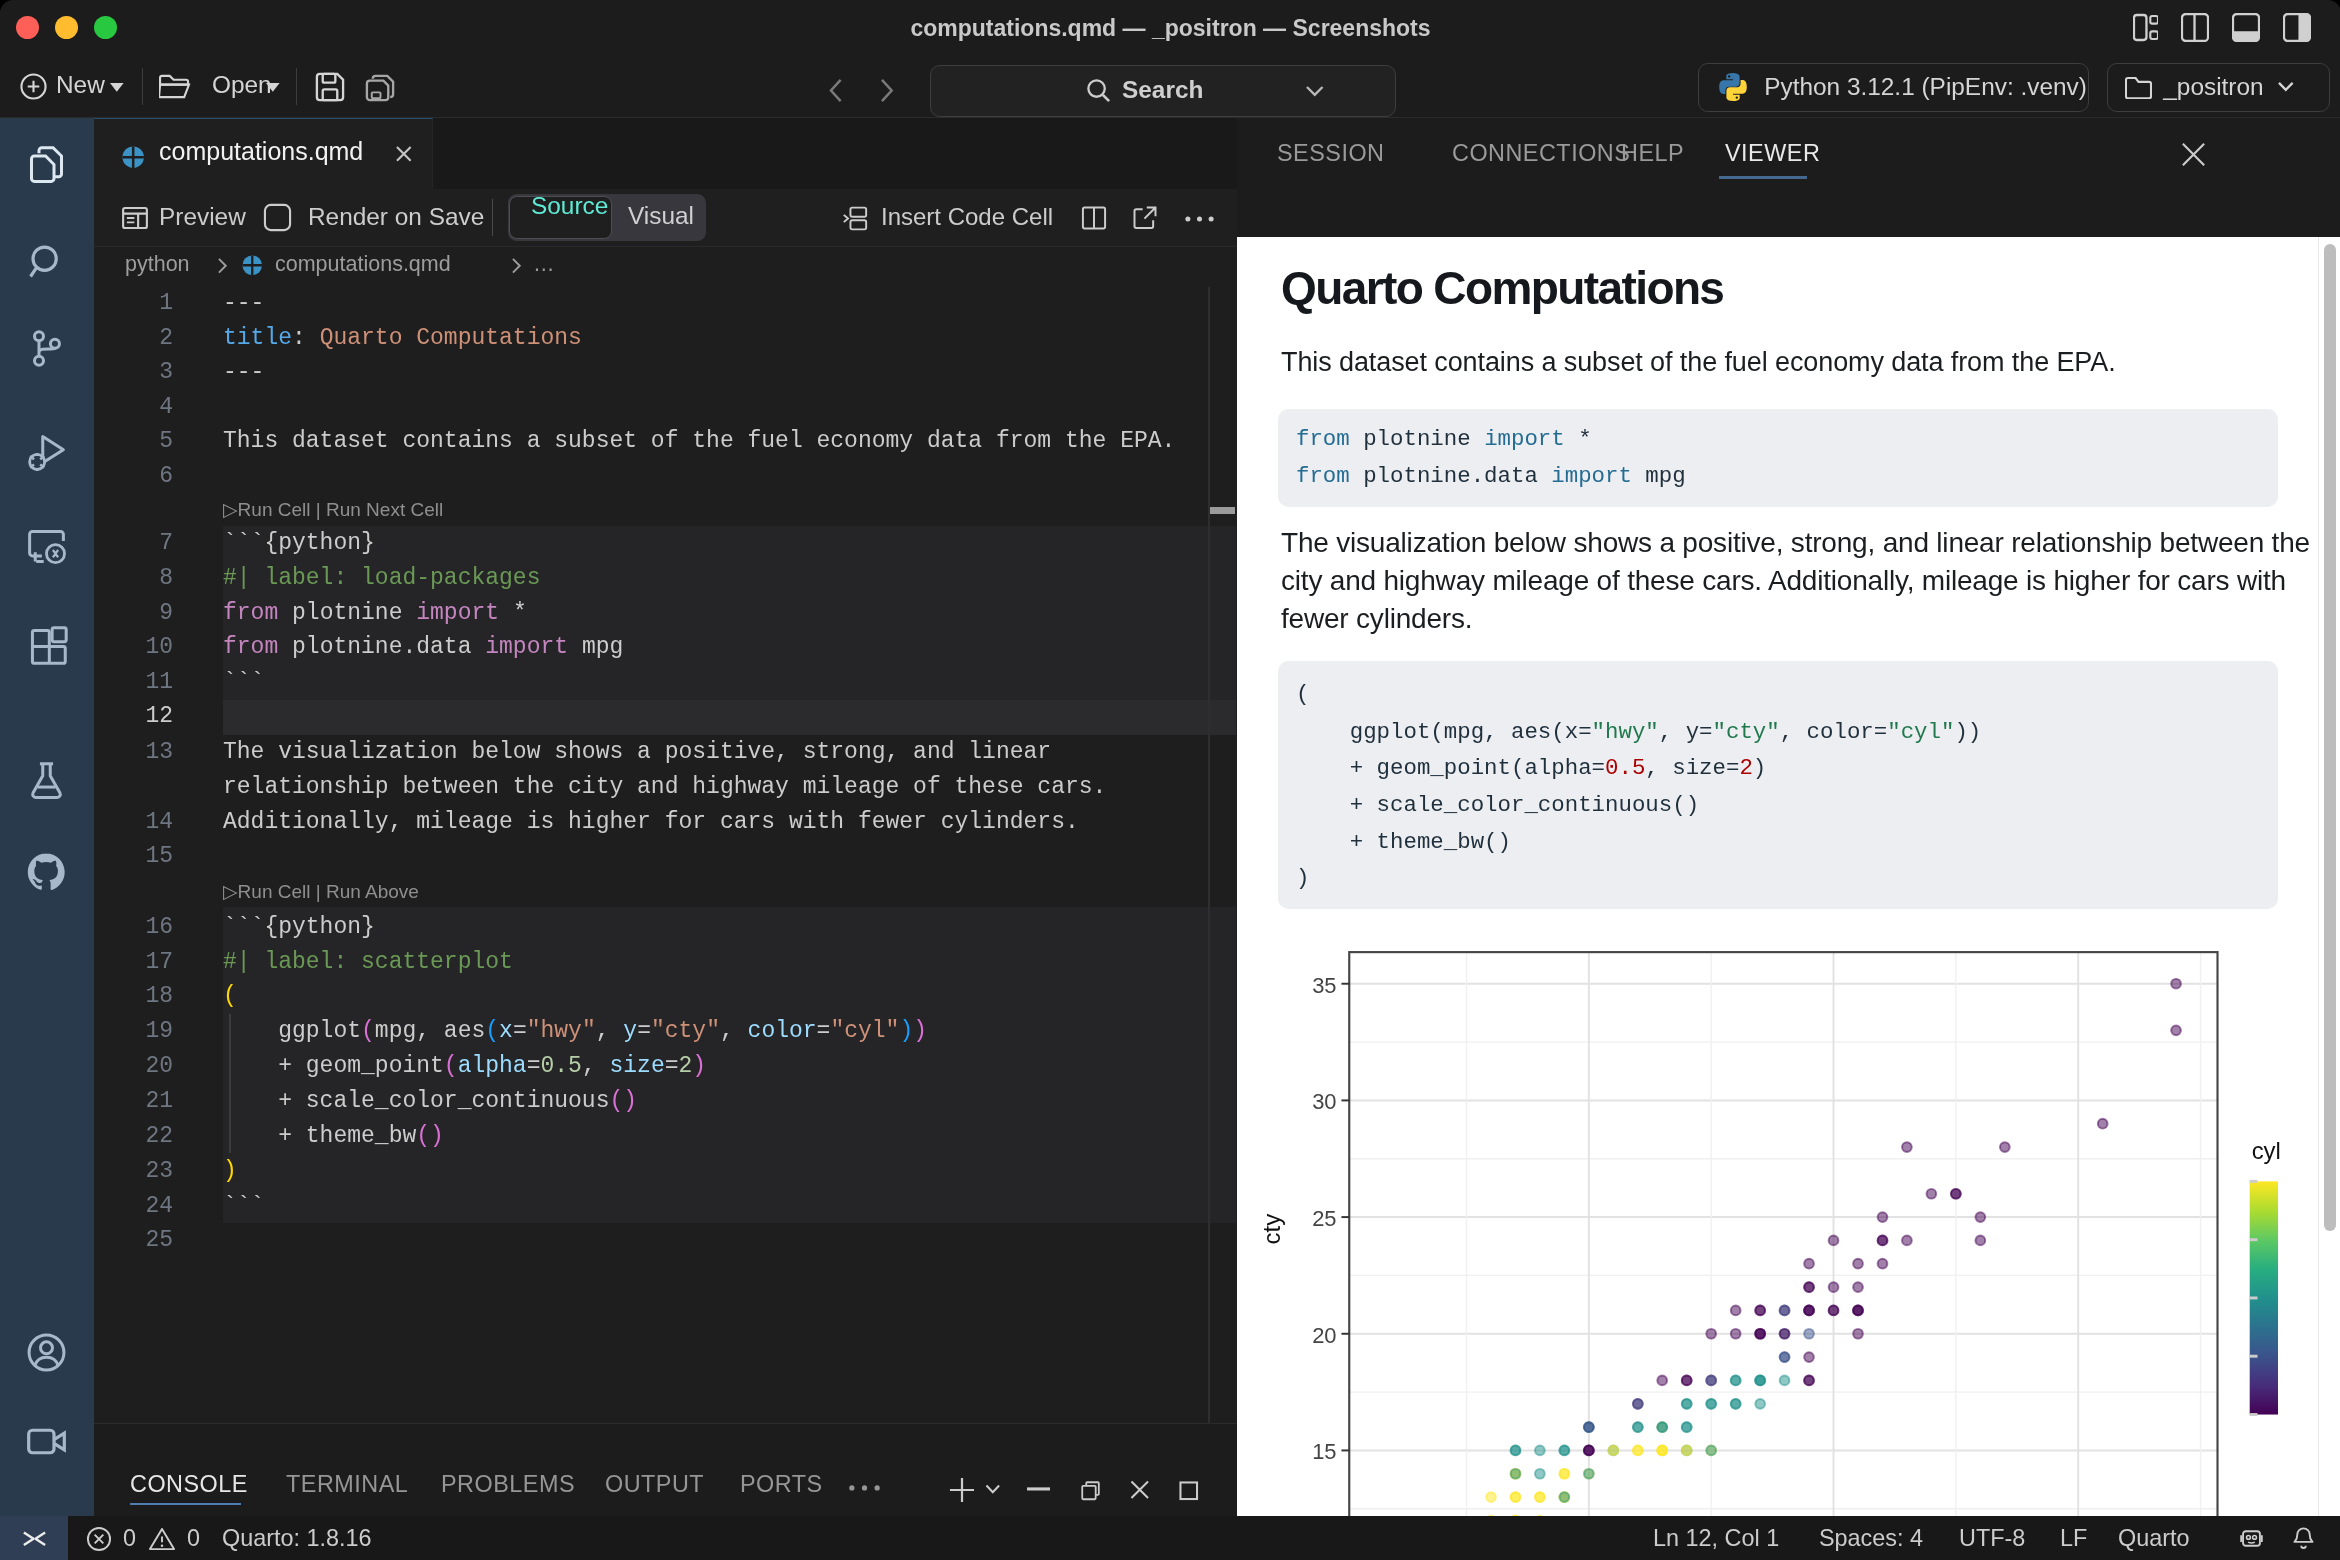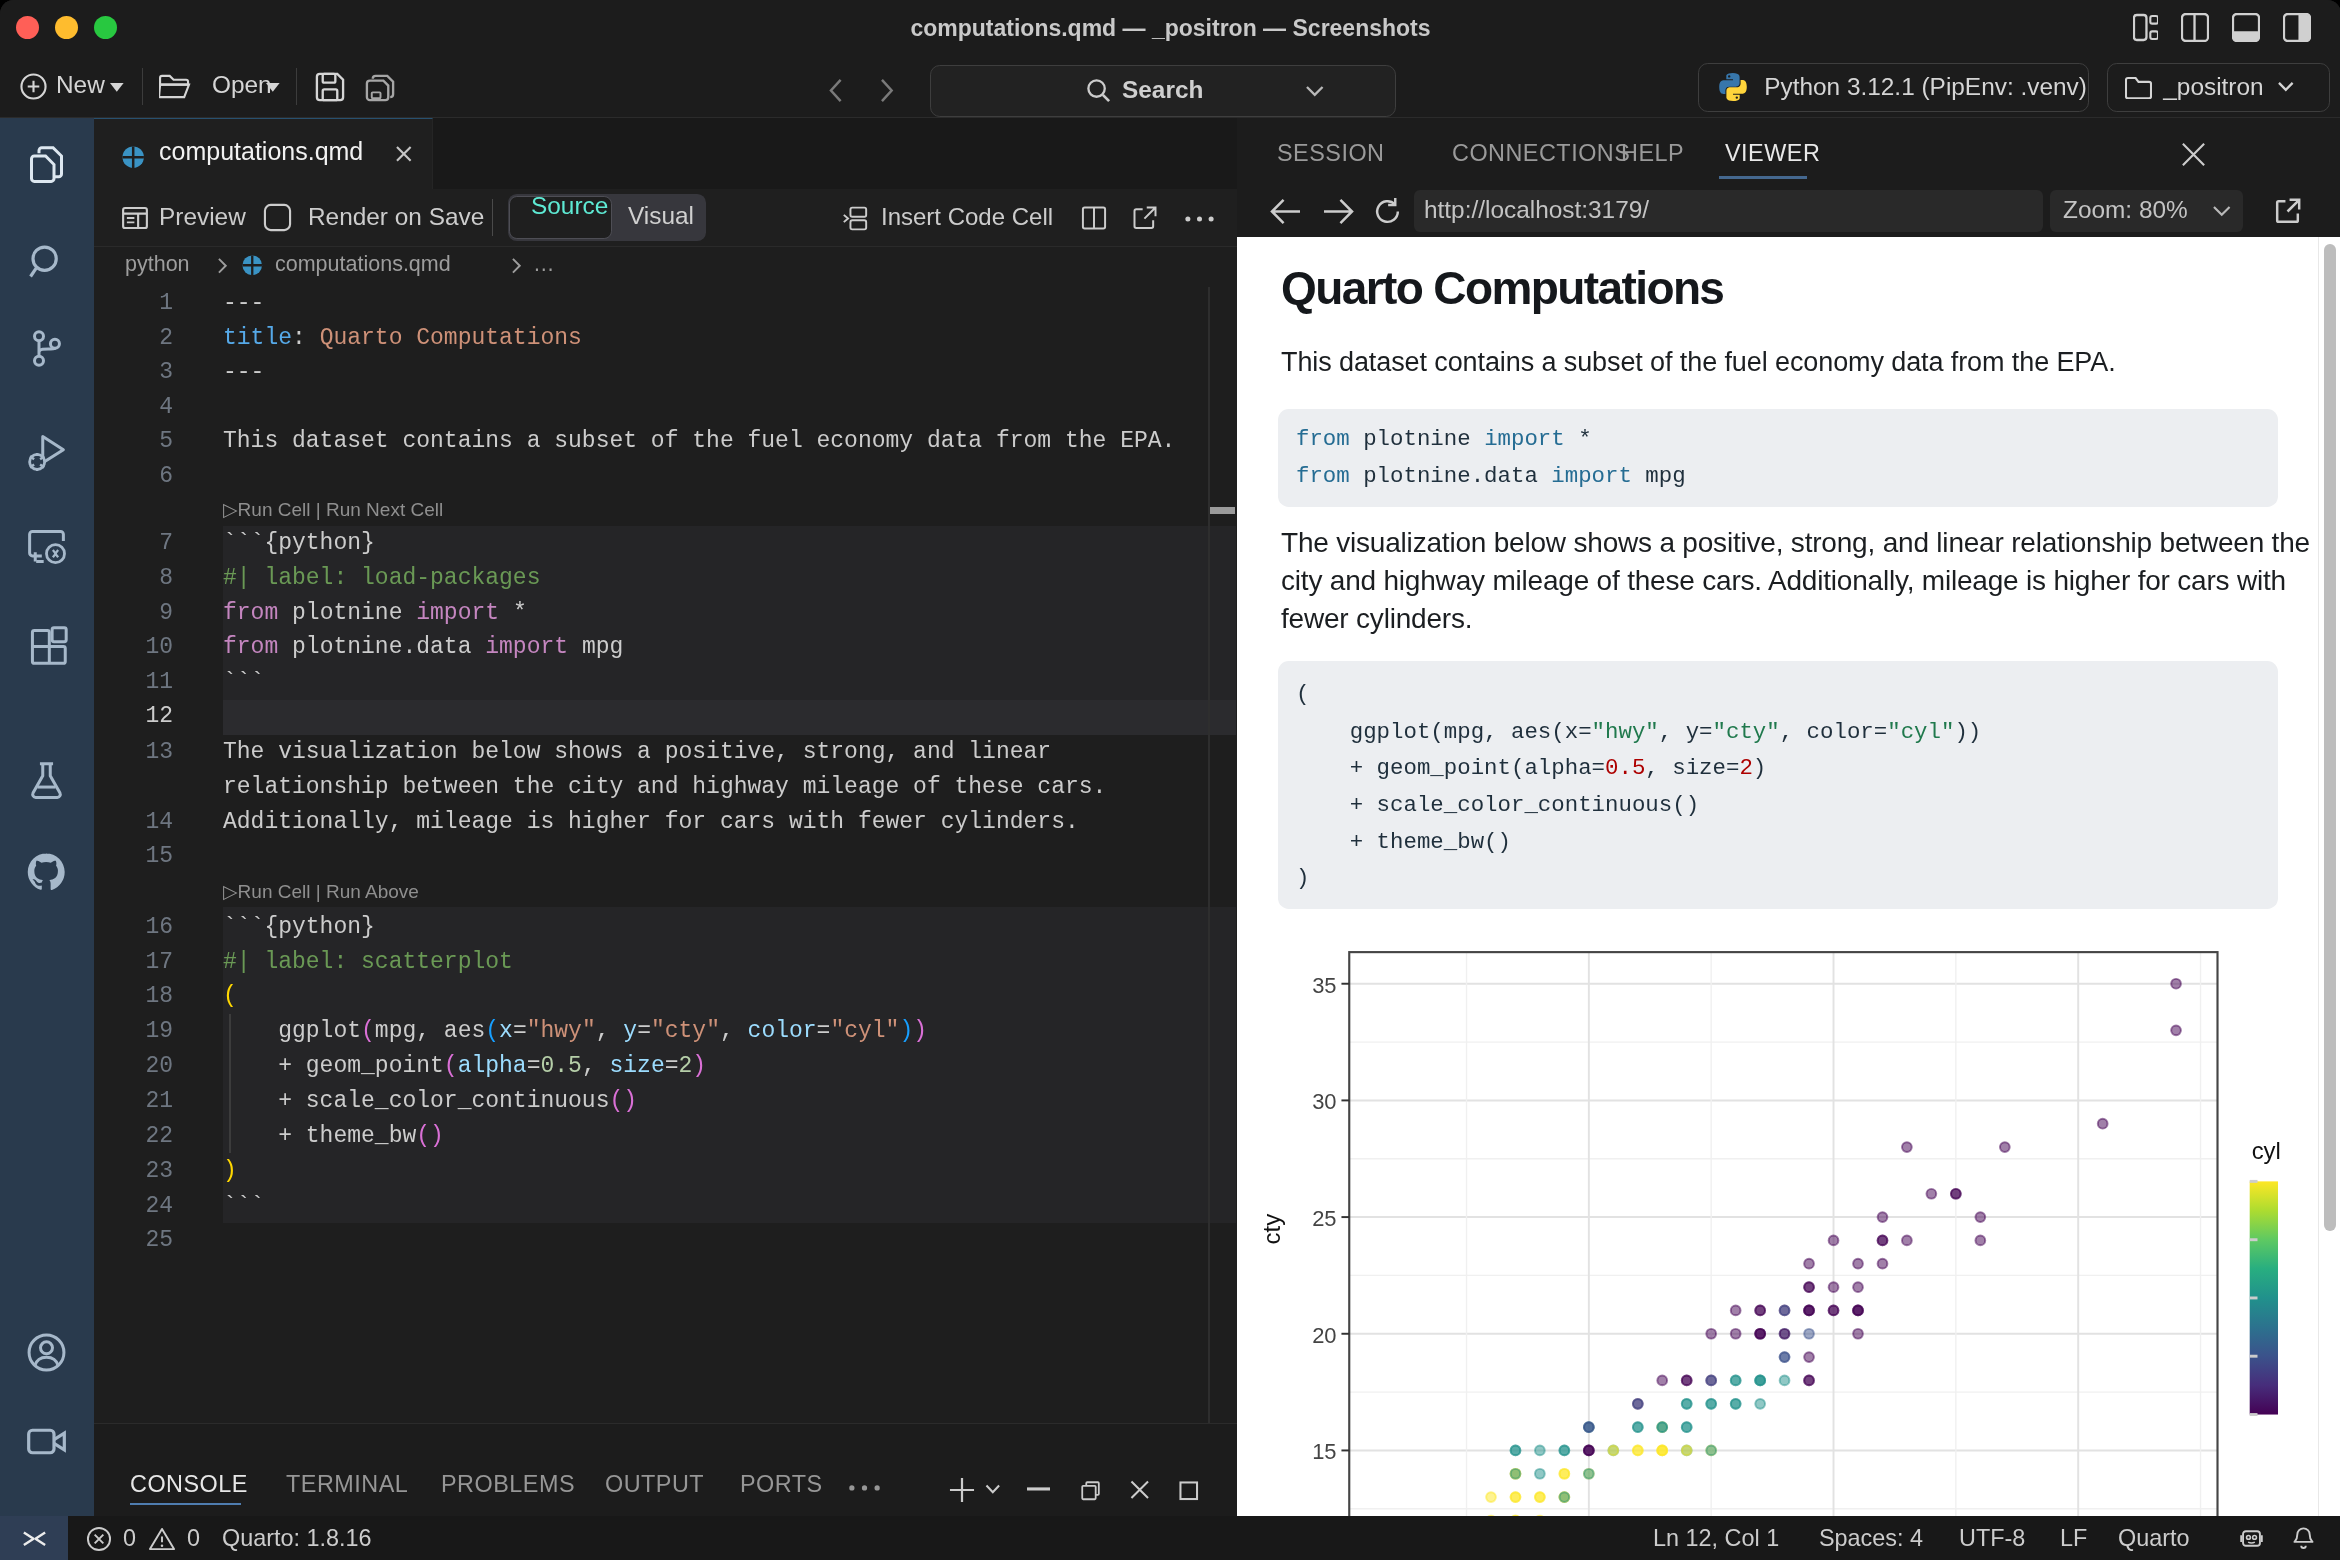--- a/index.html
+++ b/index.html
@@ -386,43 +386,20 @@
 
 <div id="rpane">
   <span class="rtab" style="left:40px;">SESSION</span>
   <span class="rtab" style="left:179px;margin-left:36px;">CONNECTIONS</span>
   <span class="rtab" style="left:384px;">HELP</span>
   <span class="rtab" style="left:488px;color:#e9e9e9;">VIEWER</span>
   <div class="abs" style="left:482px;top:58px;width:88px;height:2.9px;background:#45688f;"></div>
   <svg class="abs" style="left:942px;top:22.4px" width="29" height="29" viewBox="0 0 30 30">
         <path d="M4 4 L26 26 M26 4 L4 26" stroke="#cccccc" stroke-width="2.2"></path>
       </svg>
-  <div id="navrow">
-    <svg class="abs" style="left:31px;top:11.7px" width="35" height="29" viewBox="0 0 36 30">
-          <path d="M16 3 L4 15 L16 27 M4 15 H33" fill="none" stroke="#cccccc" stroke-width="2.6"></path>
-        </svg>
-    <svg class="abs" style="left:84px;top:11.7px" width="35" height="29" viewBox="0 0 36 30">
-          <path d="M20 3 L32 15 L20 27 M32 15 H3" fill="none" stroke="#cccccc" stroke-width="2.6"></path>
-        </svg>
-    <svg class="abs" style="left:135px;top:10.7px" width="31" height="31" viewBox="0 0 24 24">
-          <path d="M20 12 a8 8 0 1 1 -2.3 -5.6" fill="none" stroke="#cccccc" stroke-width="1.9"></path>
-          <path d="M18 1.5 v5.5 h-5.5" fill="none" stroke="#cccccc" stroke-width="1.9"></path>
-        </svg>
-    <div class="abs" style="left:177px;top:4.9px;width:629px;height:42px;background:#292929;border-radius:5.9px;"></div>
-    <div class="abs" style="left:187px;top:10.7px;color:#c3c3c3;font-size:24.4px;">http://localhost:3179/</div>
-    <div class="abs" style="left:813px;top:4.9px;width:193px;height:42px;background:#292929;border-radius:5.9px;"></div>
-    <div class="abs" style="left:826px;top:10.7px;color:#c3c3c3;font-size:24.4px;">Zoom: 80%</div>
-    <svg class="abs" style="left:975px;top:19.5px" width="19.5" height="13.7" viewBox="0 0 20 14">
-          <path d="M2 2 l8 8 l8 -8" fill="none" stroke="#b9b9b9" stroke-width="2.2"></path>
-        </svg>
-    <svg class="abs" style="left:1034px;top:9.8px" width="33" height="33" viewBox="0 0 24 24">
-          <path d="M10.5 4.5 H5.5 a1 1 0 0 0 -1 1 v13 a1 1 0 0 0 1 1 h13 a1 1 0 0 0 1 -1 V13.5" fill="none" stroke="#cccccc" stroke-width="1.8"></path>
-          <path d="M13.5 3.5 H20.5 v7 M20.5 3.5 L12 12" fill="none" stroke="#cccccc" stroke-width="1.8"></path>
-        </svg>
-  </div>
   <div id="white">
     <div class="abs" style="left:44px;top:24.4px;font-size:46px;font-weight:700;color:#15181c;letter-spacing:-1.6px;">Quarto Computations</div>
     <div class="abs" style="left:44px;top:106px;font-size:27px;color:#1b1e21;line-height:39px;letter-spacing:-0.1px;">This dataset contains a subset of the fuel economy data from the EPA.</div>
     <div class="abs" style="left:41px;top:172px;width:1000px;height:98px;background:#eceef1;border-radius:10.7px;"></div>
     <div class="abs vmono" style="left:59px;top:184px;"><span class="vkw">from</span> plotnine <span class="vkw">import</span> *</div>
     <div class="abs vmono" style="left:59px;top:221px;"><span class="vkw">from</span> plotnine.data <span class="vkw">import</span> mpg</div>
     <div class="abs" style="left:44px;top:287px;font-size:28px;color:#1b1e21;line-height:38px;white-space:nowrap;letter-spacing:-0.2px;">The visualization below shows a positive, strong, and linear relationship between the<br>city and highway mileage of these cars. Additionally, mileage is higher for cars with<br>fewer cylinders.</div>
     <div class="abs" style="left:41px;top:424px;width:1000px;height:248px;background:#eceef1;border-radius:10.7px;"></div>
     <div class="abs vmono" style="left:59px;top:439px;">(</div>
     <div class="abs vmono" style="left:59px;top:477px;">    ggplot(mpg, aes(x=<span class="vst">"hwy"</span>, y=<span class="vst">"cty"</span>, color=<span class="vst">"cyl"</span>))</div>

